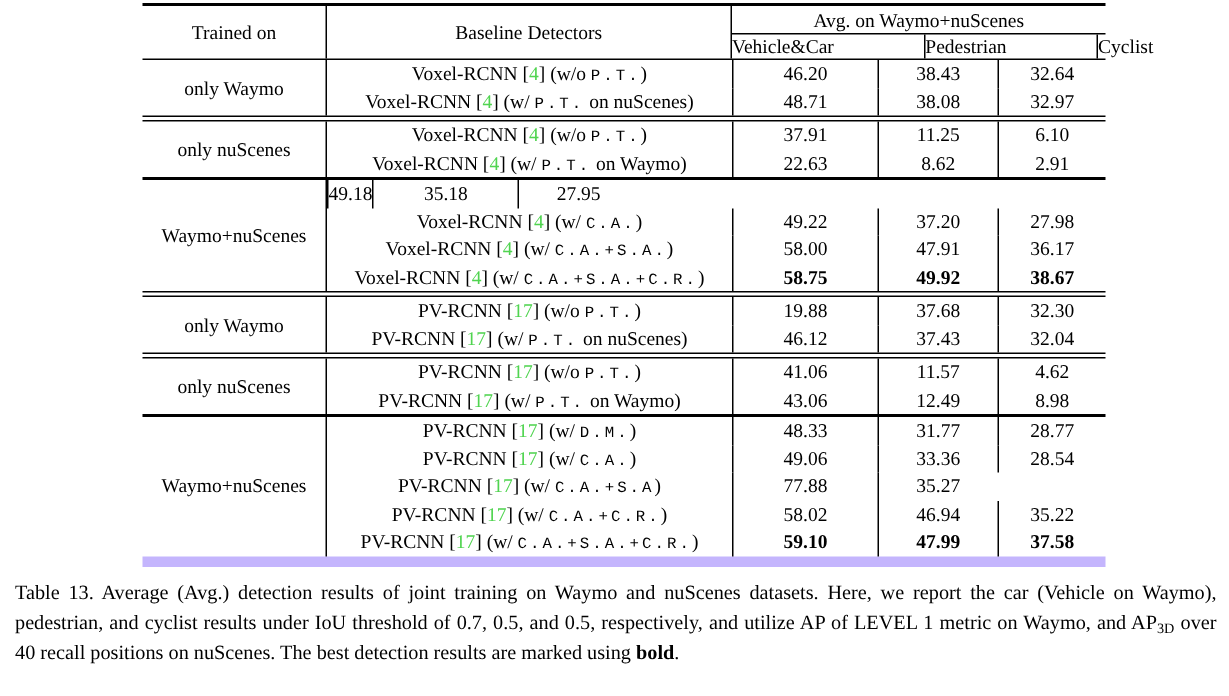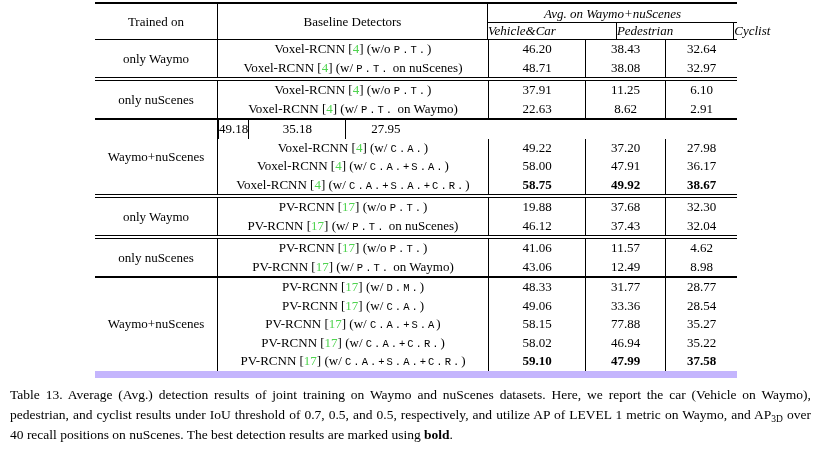--- a/index.html
+++ b/index.html
@@ -19,21 +19,21 @@
   .c2{width:270px;}
   .c3{width:97px;}
   .c4{width:80px;}
   .c5{width:72px;}
 
   
   .hdr{display:flex;border-bottom:1px solid #000;height:36px;}
   .hc{display:flex;align-items:center;justify-content:center;}
   .hdr .c1{border-right:1px solid #000;}
   .hdr .c2{border-right:1px solid #000;}
-  .c345{width:249px;display:flex;flex-direction:column;font-style:italic;}
+  .c345{width:249px;display:flex;flex-direction:column;}
   .avg{height:19px;line-height:19px;text-align:center;border-bottom:1px solid #000;}
   .sub{display:flex;flex:1;gap:20px;}
   .sub div{display:flex;align-items:center;justify-content:center;}
   .sub .c4,.sub .c5{border-left:1px solid #000;margin-left:40px;}
 
   
   .group{display:flex;}
   .group.sep-double{border-top:4px double #000;}
   .group.sep-single{border-top:2px solid #000;}
   .gl{
@@ -186,21 +186,20 @@
             <div class="cell num">28.77</div>
           </div>
           <div class="row">
             <div class="cell det"><span>PV-RCNN [</span><span class="cite">17</span><span>] (w/ </span><span class="mono">C.A.</span><span>)</span></div>
             <div class="cell num">49.06</div>
             <div class="cell num">33.36</div>
             <div class="cell num">28.54</div>
           </div>
           <div class="row">
             <div class="cell det"><span>PV-RCNN [</span><span class="cite">17</span><span>] (w/ </span><span class="mono">C.A.+S.A</span><span>)</span></div>
-            <div class="cell num">58.15</div>
             <div class="cell num">77.88</div>
             <div class="cell num">35.27</div>
           </div>
           <div class="row">
             <div class="cell det"><span>PV-RCNN [</span><span class="cite">17</span><span>] (w/ </span><span class="mono">C.A.+C.R.</span><span>)</span></div>
             <div class="cell num">58.02</div>
             <div class="cell num">46.94</div>
             <div class="cell num">35.22</div>
           </div>
           <div class="row">

